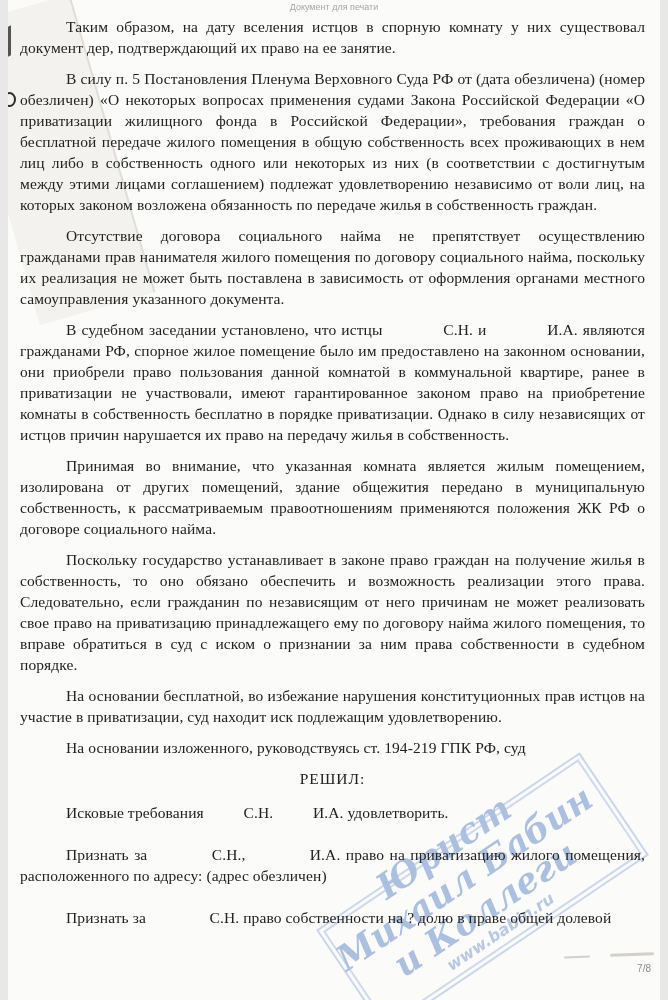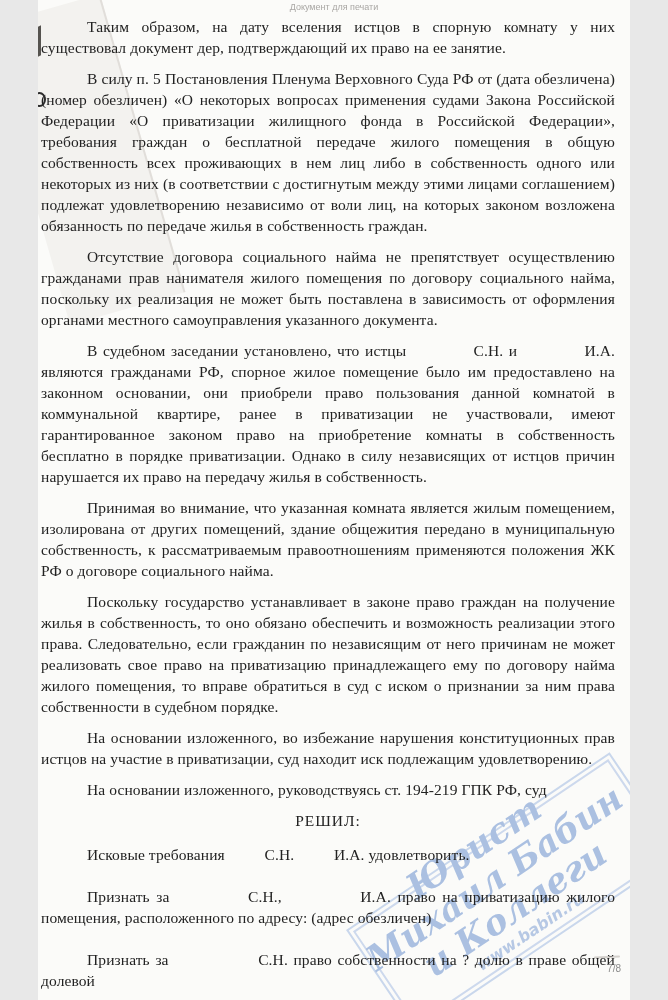--- a/index.html
+++ b/index.html
@@ -1,18 +1,18 @@
 <!DOCTYPE html>
 <html><head>
 <meta charset="utf-8">
 <style>
   html,body{margin:0;padding:0;background:#e8e8e8;}
   .page{
     position:relative;
-    width:592px;height:1000px;
+    width:652px;height:1000px;
     margin:0 auto;
     background:#fbfbf9;
     overflow:hidden;
     font-family:"Liberation Serif",serif;
     color:#222;
   }
   
   .scan-corner{
     position:absolute;top:-6px;left:-58px;width:118px;height:310px;
     background:#f3f2ef;border-right:2px solid #e1deda;
@@ -26,21 +26,21 @@
     position:absolute;left:-5px;top:92px;width:9px;height:11px;
     border:2px solid #2c2c2c;border-radius:50%;z-index:3;background:transparent;
   }
   .print-header{
     position:absolute;top:2px;left:0;width:100%;
     text-align:center;
     font-family:"Liberation Sans",sans-serif;
     font-size:9px;color:#a9a7a4;z-index:2;
   }
   .content{
-    position:absolute;left:3px;right:15px;top:16px;z-index:2;
+    position:absolute;left:12px;right:15px;top:16px;z-index:2;
     font-size:15.5px;line-height:21px;letter-spacing:0.1px;
     text-align:justify;
   }
   .content p{margin:0 0 10px 0;text-indent:46px;}
   .content p.heading{
     text-align:center;text-indent:0;letter-spacing:1px;
     margin:10px 0 13px 0;
   }
   .content p.res{margin-bottom:21px;}
   .content p.res-mid{}
@@ -94,21 +94,21 @@
     </div>
   </div>
 
   <div class="content">
     <p>Таким образом, на дату вселения истцов в спорную комнату у них существовал документ дер, подтверждающий их право на ее занятие.</p>
     <p>В силу п. 5 Постановления Пленума Верховного Суда РФ от (дата обезличена) (номер обезличен) «О некоторых вопросах применения судами Закона Российской Федерации «О приватизации жилищного фонда в Российской Федерации», требования граждан о бесплатной передаче жилого помещения в общую собственность всех проживающих в нем лиц либо в собственность одного или некоторых из них (в соответствии с достигнутым между этими лицами соглашением) подлежат удовлетворению независимо от воли лиц, на которых законом возложена обязанность по передаче жилья в собственность граждан.</p>
     <p>Отсутствие договора социального найма не препятствует осуществлению гражданами прав нанимателя жилого помещения по договору социального найма, поскольку их реализация не может быть поставлена в зависимость от оформления органами местного самоуправления указанного документа.</p>
     <p>В судебном заседании установлено, что истцы&nbsp;&nbsp;&nbsp;&nbsp;&nbsp;&nbsp;&nbsp;&nbsp;&nbsp;&nbsp;&nbsp;&nbsp;С.Н. и&nbsp;&nbsp;&nbsp;&nbsp;&nbsp;&nbsp;&nbsp;&nbsp;&nbsp;&nbsp;&nbsp;&nbsp;И.А. являются гражданами РФ, спорное жилое помещение было им предоставлено на законном основании, они приобрели право пользования данной комнатой в коммунальной квартире, ранее в приватизации не участвовали, имеют гарантированное законом право на приобретение комнаты в собственность бесплатно в порядке приватизации. Однако в силу независящих от истцов причин нарушается их право на передачу жилья в собственность.</p>
     <p>Принимая во внимание, что указанная комната является жилым помещением, изолирована от других помещений, здание общежития передано в муниципальную собственность, к рассматриваемым правоотношениям применяются положения ЖК РФ о договоре социального найма.</p>
     <p>Поскольку государство устанавливает в законе право граждан на получение жилья в собственность, то оно обязано обеспечить и возможность реализации этого права. Следовательно, если гражданин по независящим от него причинам не может реализовать свое право на приватизацию принадлежащего ему по договору найма жилого помещения, то вправе обратиться в суд с иском о признании за ним права собственности в судебном порядке.</p>
-    <p>На основании изложенного, во избежание нарушения конституционных прав истцов на участие в приватизации, суд находит иск подлежащим удовлетворению.</p>
+    <p>На основании бесплатной, во избежание нарушения конституционных прав истцов на участие в приватизации, суд находит иск подлежащим удовлетворению.</p>
     <p>На основании изложенного, руководствуясь ст. 194-219 ГПК РФ, суд</p>
     <p class="heading">РЕШИЛ:</p>
     <p class="res">Исковые требования&nbsp;&nbsp;&nbsp;&nbsp;&nbsp;&nbsp;&nbsp;&nbsp;&nbsp;&nbsp;С.Н.&nbsp;&nbsp;&nbsp;&nbsp;&nbsp;&nbsp;&nbsp;&nbsp;&nbsp;&nbsp;И.А. удовлетворить.</p>
     <p class="res res-mid">Признать за&nbsp;&nbsp;&nbsp;&nbsp;&nbsp;&nbsp;&nbsp;&nbsp;&nbsp;&nbsp;&nbsp;&nbsp;С.Н.,&nbsp;&nbsp;&nbsp;&nbsp;&nbsp;&nbsp;&nbsp;&nbsp;&nbsp;&nbsp;&nbsp;&nbsp;И.А. право на приватизацию жилого помещения, расположенного по адресу: (адрес обезличен)</p>
     <p class="res last">Признать за&nbsp;&nbsp;&nbsp;&nbsp;&nbsp;&nbsp;&nbsp;&nbsp;&nbsp;&nbsp;&nbsp;&nbsp;&nbsp;&nbsp;&nbsp;&nbsp;С.Н. право собственности на ? долю в праве общей долевой</p>
   </div>
 
   <div class="artifact-dash dash-1"></div>
   <div class="artifact-dash dash-2"></div>
 

